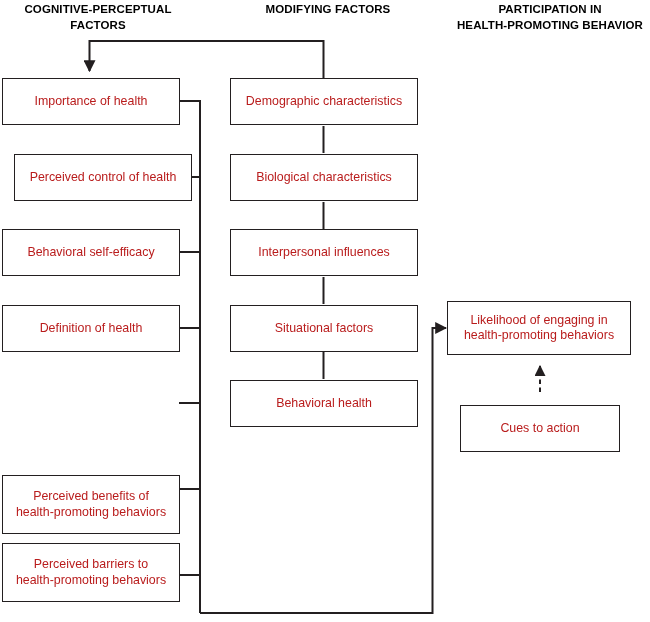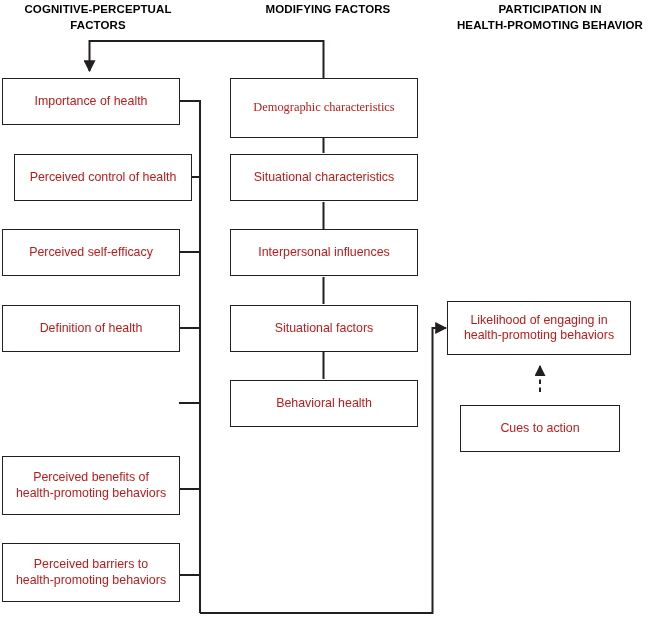--- a/index.html
+++ b/index.html
@@ -107,34 +107,34 @@
 
     <g>
       <line x1="540" y1="392" x2="540" y2="366" stroke="#231f20" stroke-width="2" stroke-dasharray="4.5,3.5" marker-end="url(#arrow-dashed)"></line>
     </g>
   </svg>
 
   <div class="node-box" style="left:2px;  top:78px;  width:178px; height:47px;">Importance of health</div>
 
   <div class="node-box" style="left:14px;  top:154px; width:178px; height:47px;">Perceived control of health</div>
 
-  <div class="node-box" style="left:2px;  top:229px; width:178px; height:47px;">Perceived self-efficacy</div>
+  <div class="node-box" style="left:2px;  top:229px; width:178px; height:47px;">Behavioral self-efficacy</div>
 
   <div class="node-box" style="left:2px;  top:305px; width:178px; height:47px;">Definition of health</div>
 
 
-  <div class="node-box" style="left:2px;  top:456px; width:178px; height:59px;">Perceived benefits of
+  <div class="node-box" style="left:2px;  top:475px; width:178px; height:59px;">Perceived benefits of
 health-promoting behaviors</div>
 
   <div class="node-box" style="left:2px;  top:543px; width:178px; height:59px;">Perceived barriers to
 health-promoting behaviors</div>
 
-  <div class="node-box" style="left:230px; top:78px;  width:188px; height:60px;font-family:Liberation Serif, serif;">Demographic characteristics</div>
+  <div class="node-box" style="left:230px; top:78px;  width:188px; height:47px;">Demographic characteristics</div>
 
-  <div class="node-box" style="left:230px; top:154px; width:188px; height:47px;">Situational characteristics</div>
+  <div class="node-box" style="left:230px; top:154px; width:188px; height:47px;">Biological characteristics</div>
 
   <div class="node-box" style="left:230px; top:229px; width:188px; height:47px;">Interpersonal influences</div>
 
   <div class="node-box" style="left:230px; top:305px; width:188px; height:47px;">Situational factors</div>
 
   <div class="node-box" style="left:230px; top:380px; width:188px; height:47px;">Behavioral health</div>
 
   <div class="node-box" style="left:447px; top:301px; width:184px; height:54px;">Likelihood of engaging in
 health-promoting behaviors</div>
 

